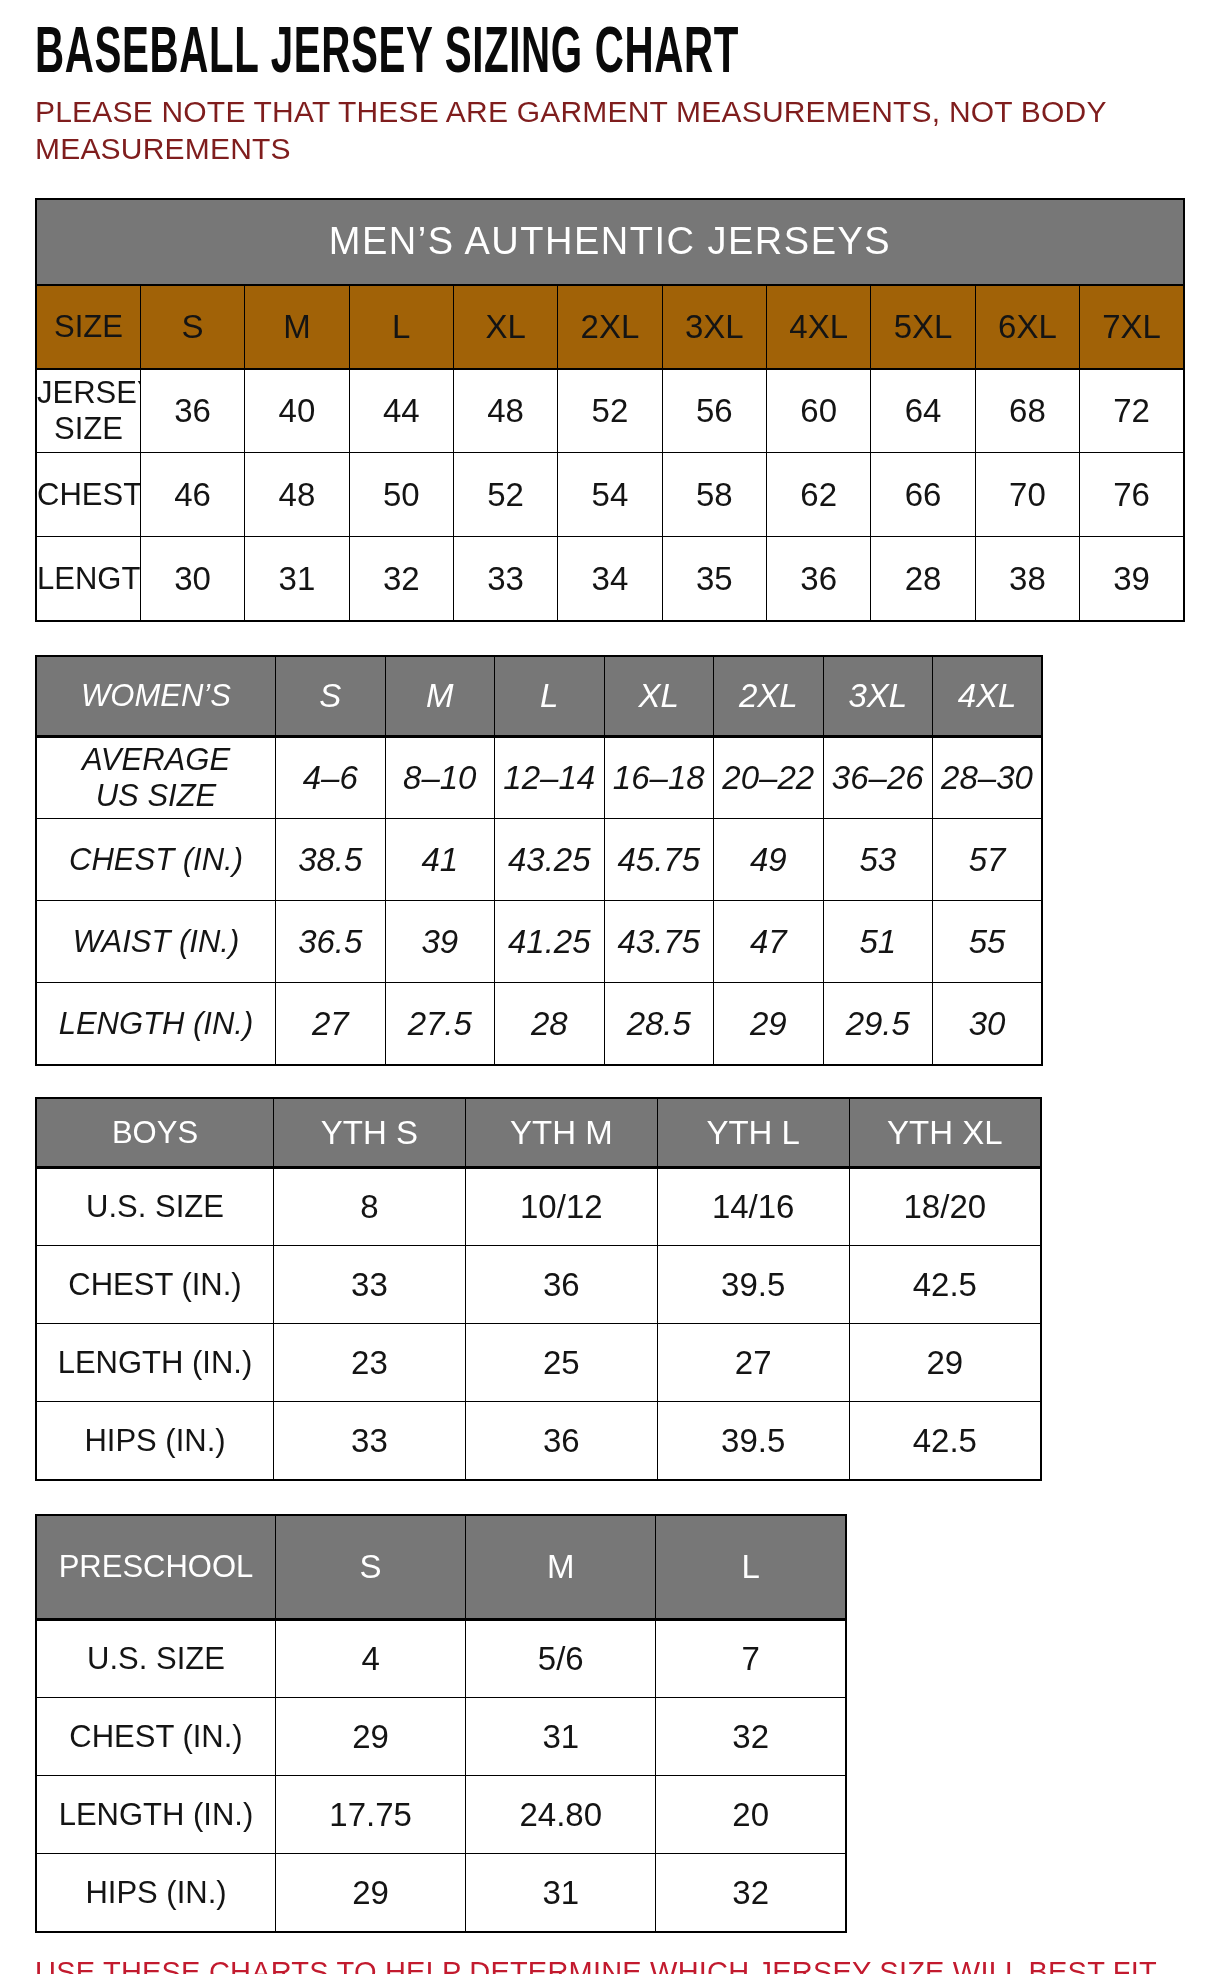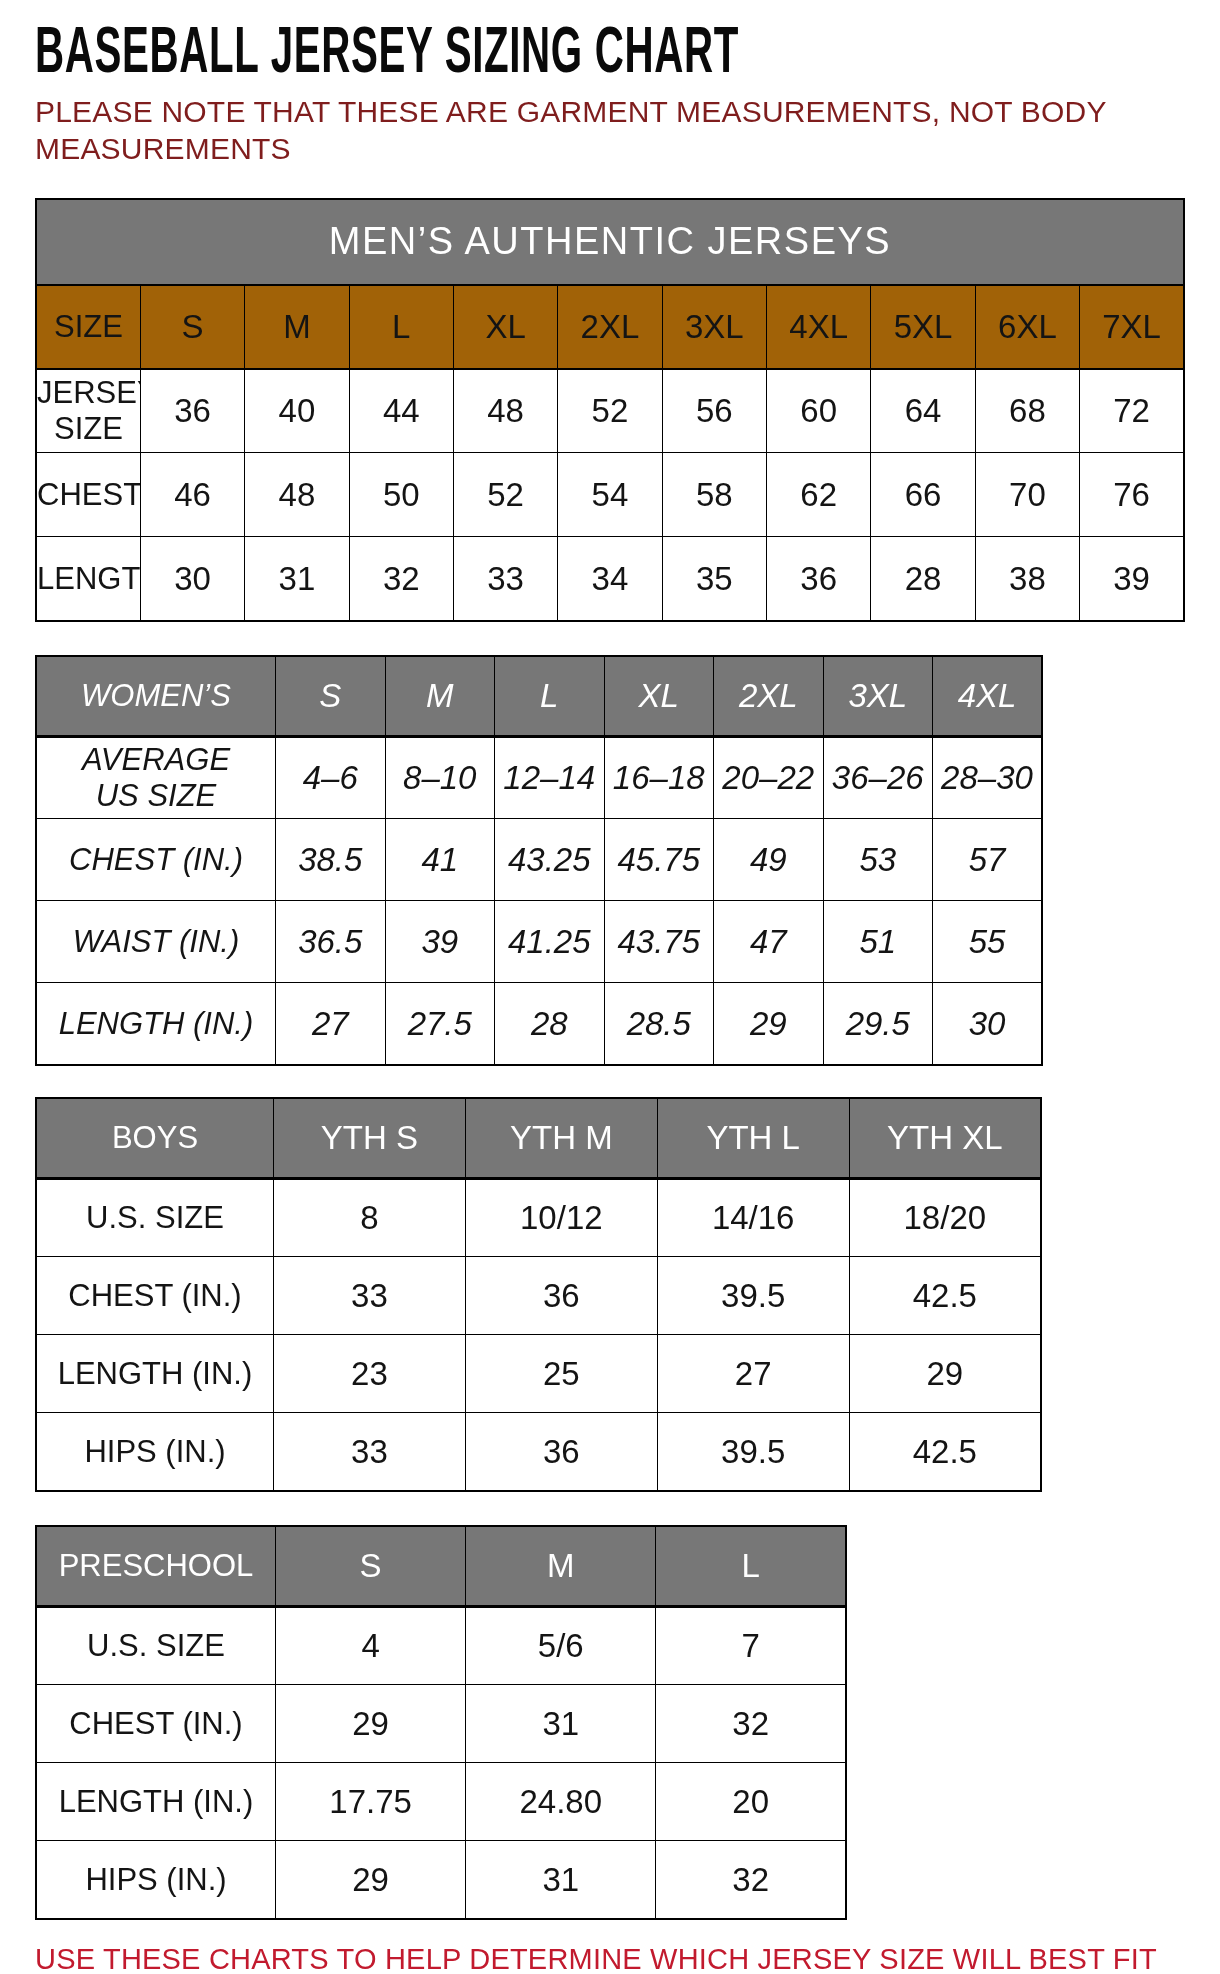--- a/index.html
+++ b/index.html
@@ -36,25 +36,25 @@
   .t-mens td.lbl{width:238px;}
   .t-mens tr{height:84px;padding-left:46px;}
   .t-mens tr.banner-row{height:86px;}
   .t-womens{width:1008px;margin-bottom:31px;font-style:italic;}
   .t-womens td.lbl{width:238px;}
   .t-womens tr{height:82px;}
   .t-womens tr.hdr{height:81px;}
   .t-boys{width:1007px;margin-bottom:33px;}
   .t-boys td.lbl{width:236px;}
   .t-boys tr{height:78px;}
-  .t-boys tr.hdr{height:81px;}
+  .t-boys tr.hdr{height:70px;}
   .t-pre{width:812px;margin-bottom:22px;}
   .t-pre td.lbl{width:238px;}
   .t-pre tr{height:78px;}
-  .t-pre tr.hdr{height:81px;}
+  .t-pre tr.hdr{height:105px;}
   
   .footer{color:#c21a2e;font-size:29px;letter-spacing:.2px;line-height:1.2;}
 </style>
 </head>
 <body>
 
 <div class="title-wrap">
   <span class="title-inner">BASEBALL JERSEY SIZING CHART</span>
 </div>
 

